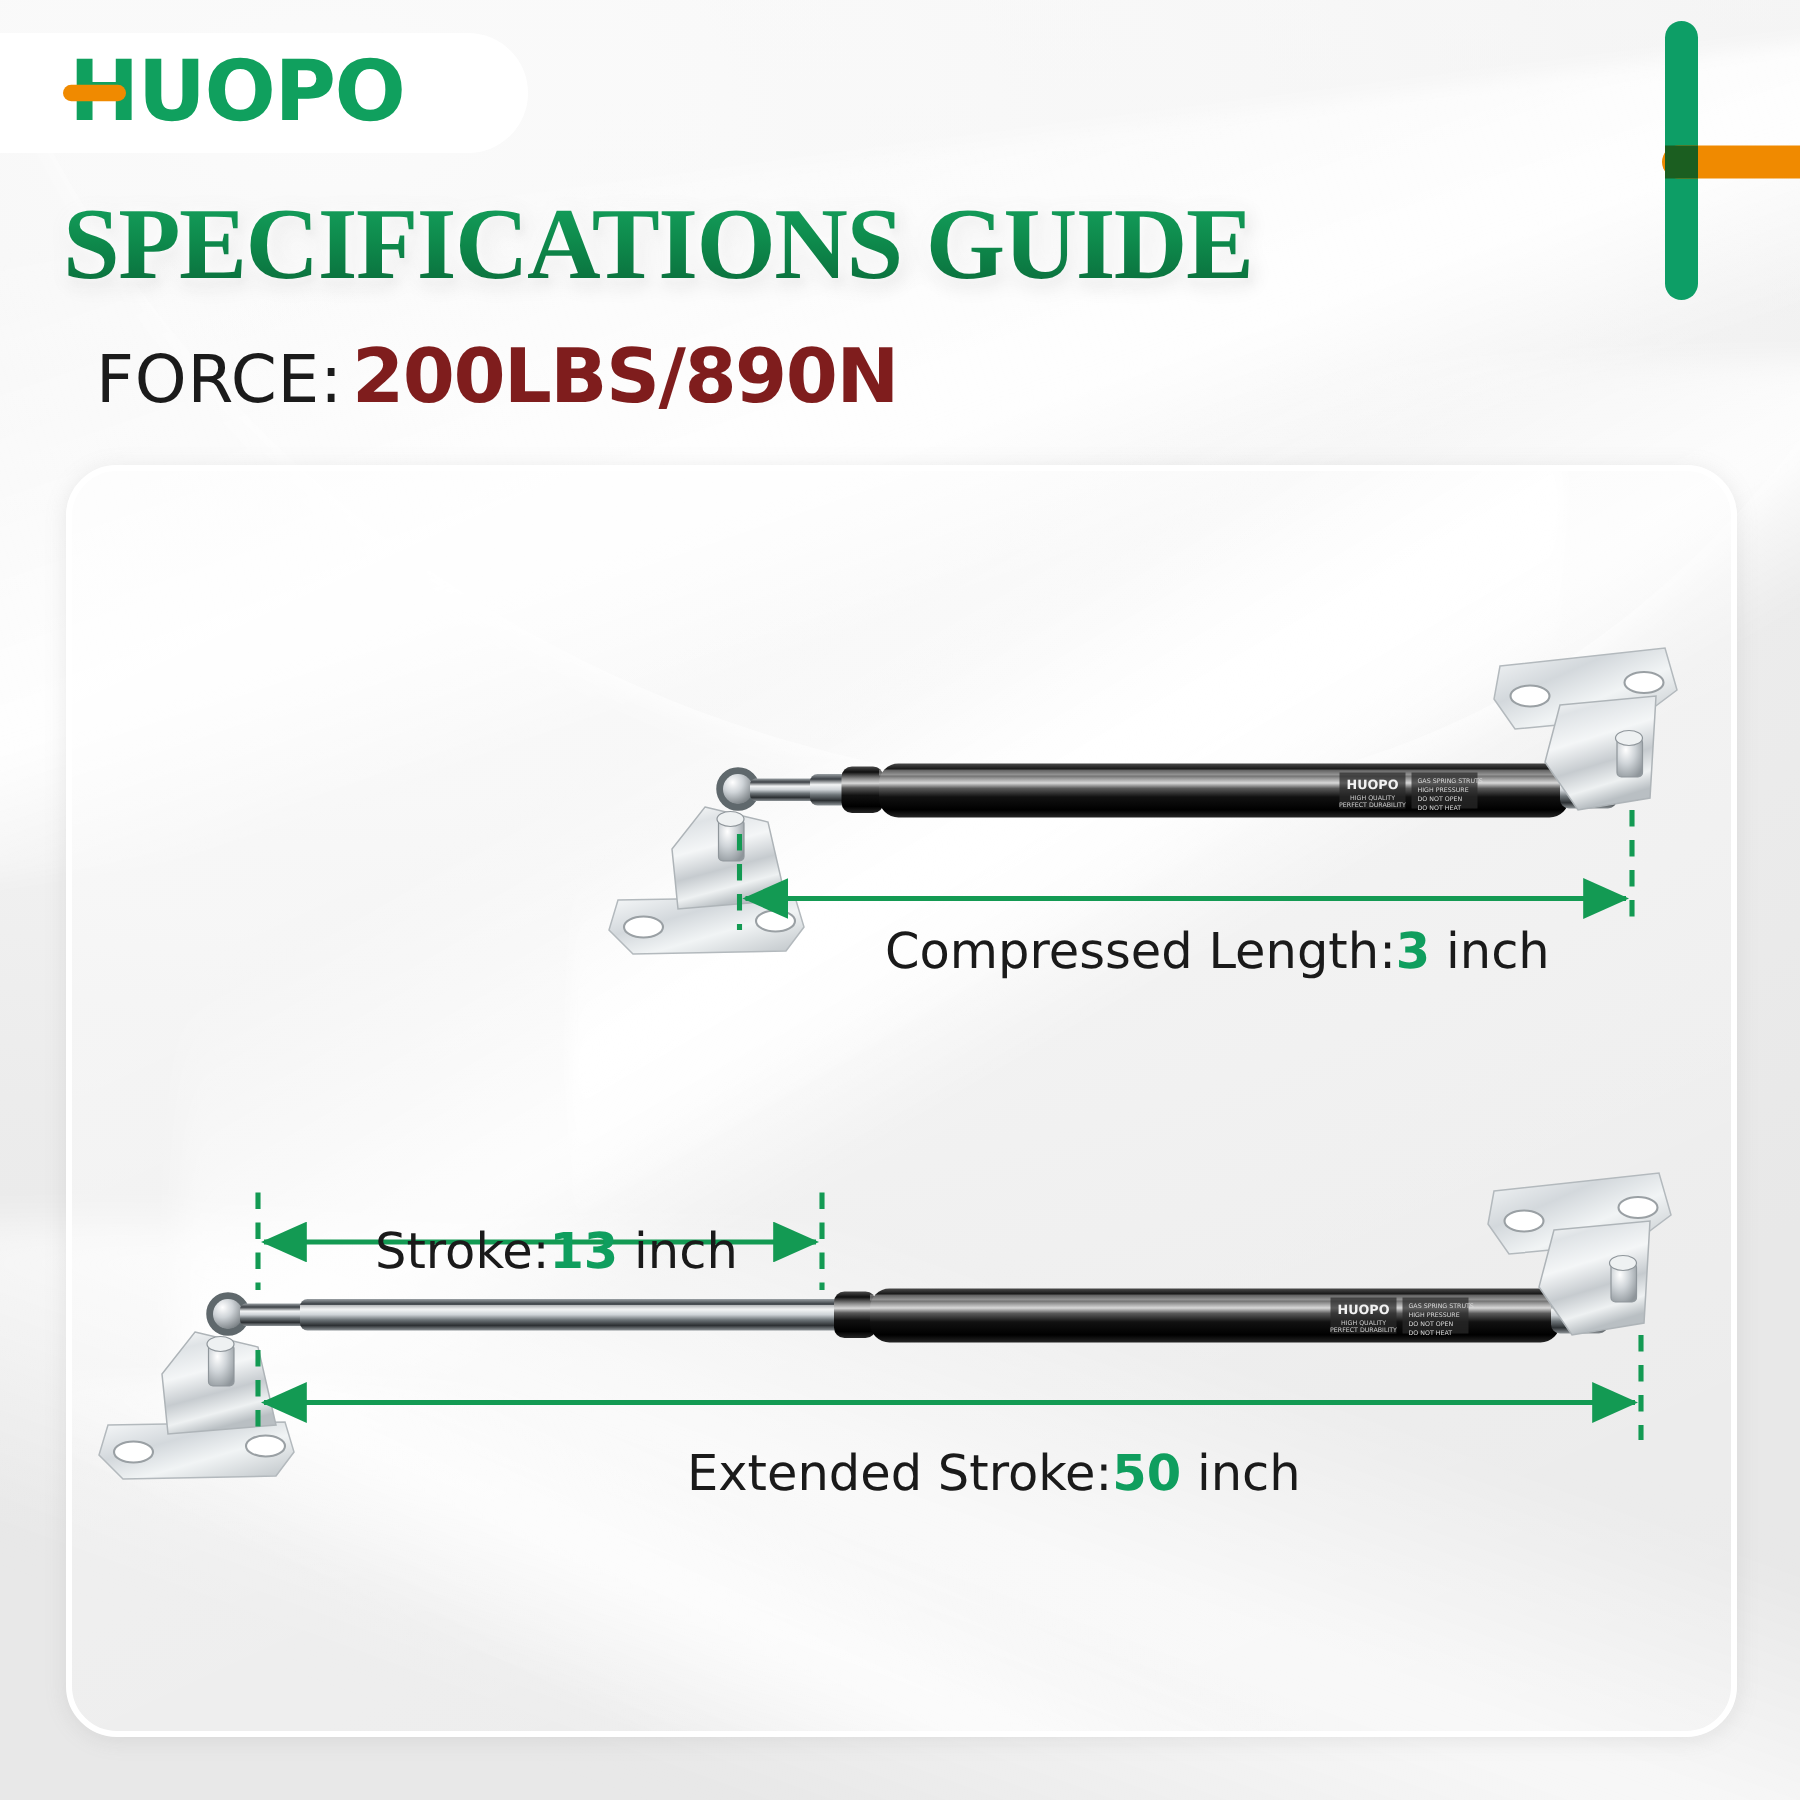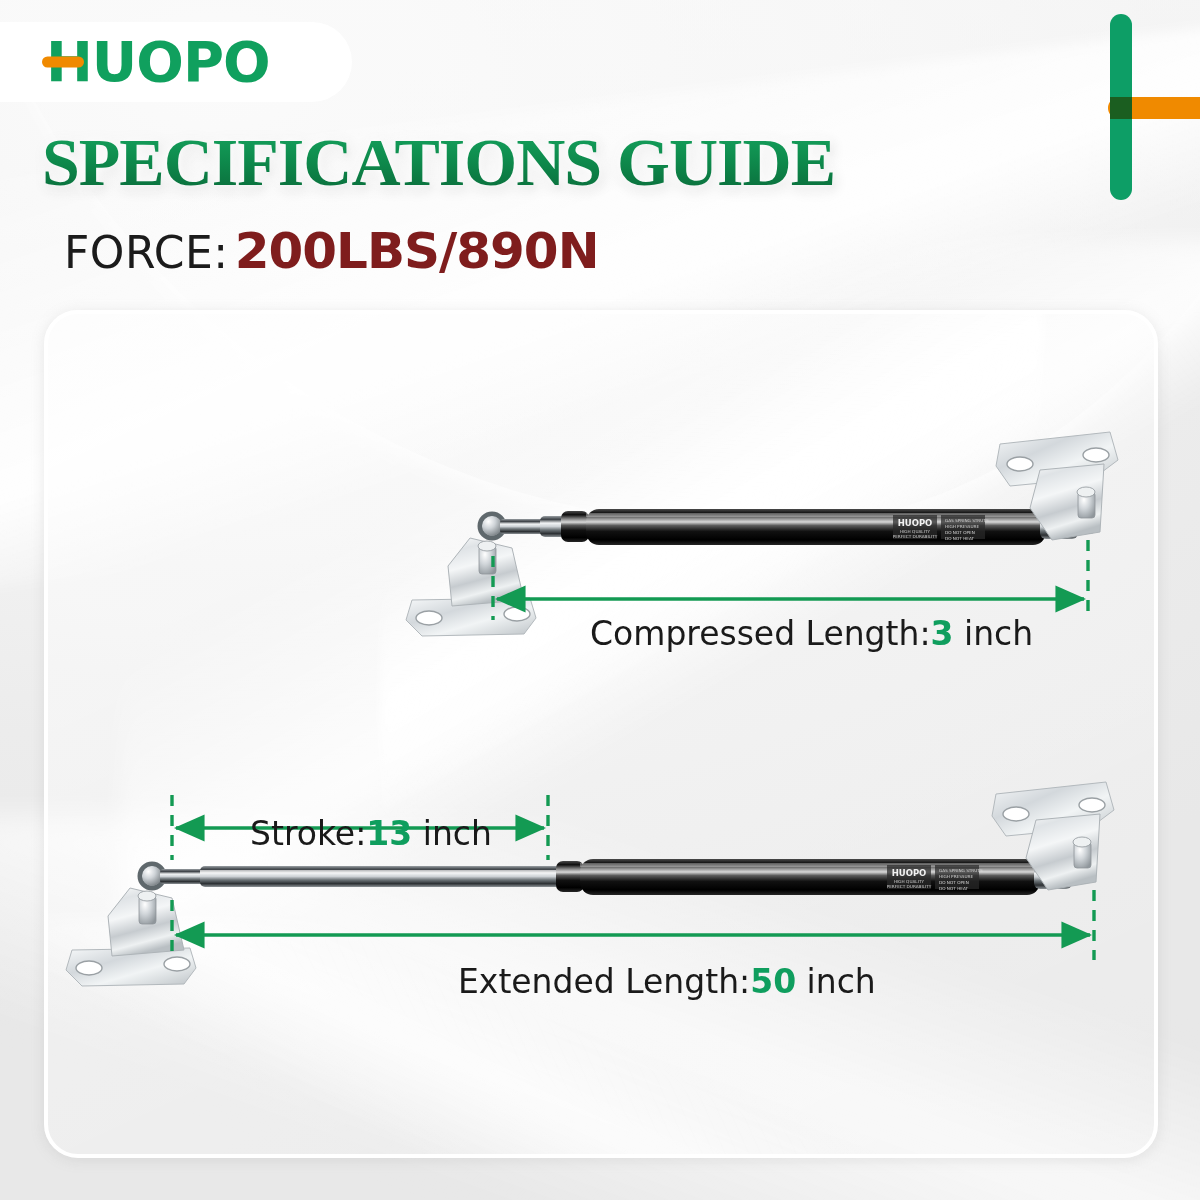--- a/index.html
+++ b/index.html
@@ -279,14 +279,14 @@
 
 <div class="dim-text" style="left:590px;top:614px;">
   <span>Compressed Length:</span><b>3</b><span> inch</span>
 </div>
 
 <div class="dim-text" style="left:250px;top:814px;">
   <span>Stroke:</span><b>13</b><span> inch</span>
 </div>
 
 <div class="dim-text" style="left:458px;top:962px;">
-  <span>Extended Length:</span><b>50</b><span> inch</span>
+  <span>Extended Stroke:</span><b>50</b><span> inch</span>
 </div>
 
 </body></html>

